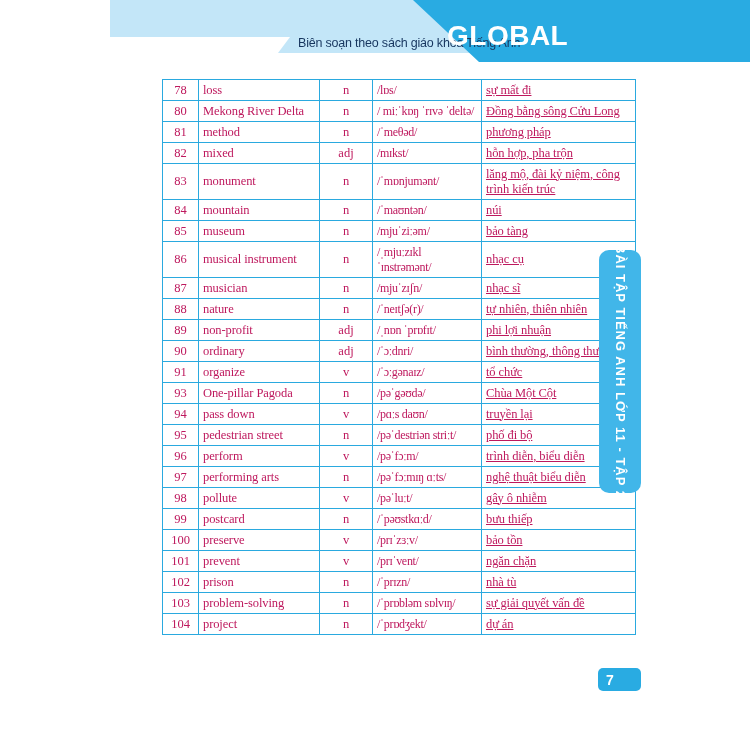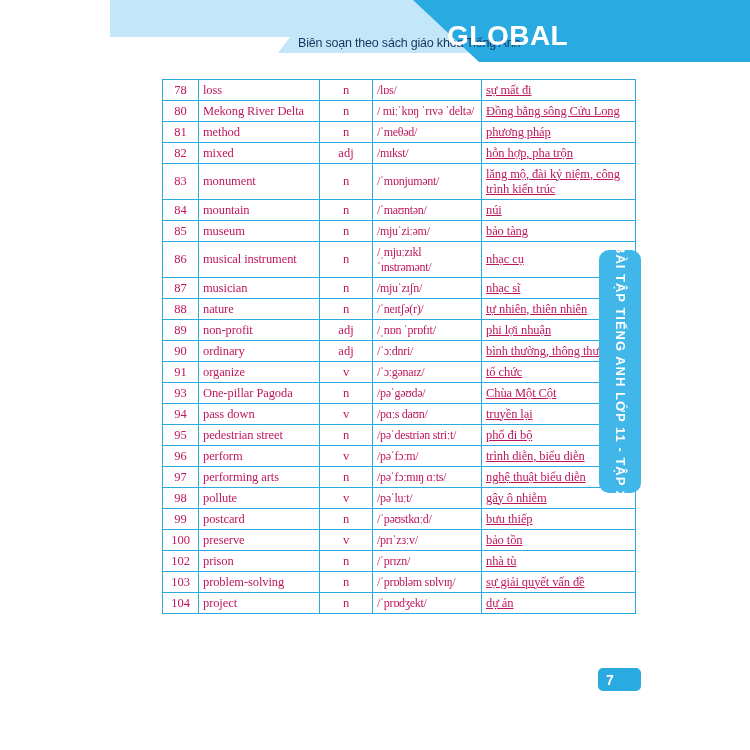--- a/index.html
+++ b/index.html
@@ -230,20 +230,27 @@
           <td class="col-meaning">bưu thiếp</td>
         </tr>
         <tr>
           <td class="col-num">100</td>
           <td class="col-word">preserve</td>
           <td class="col-pos">v</td>
           <td class="col-ipa">/prɪˈzɜːv/</td>
           <td class="col-meaning">bảo tồn</td>
         </tr>
         <tr>
+          <td class="col-num">101</td>
+          <td class="col-word">prevent</td>
+          <td class="col-pos">v</td>
+          <td class="col-ipa">/prɪˈvent/</td>
+          <td class="col-meaning">ngăn chặn</td>
+        </tr>
+        <tr>
           <td class="col-num">102</td>
           <td class="col-word">prison</td>
           <td class="col-pos">n</td>
           <td class="col-ipa">/ˈprɪzn/</td>
           <td class="col-meaning">nhà tù</td>
         </tr>
         <tr>
           <td class="col-num">103</td>
           <td class="col-word">problem-solving</td>
           <td class="col-pos">n</td>

